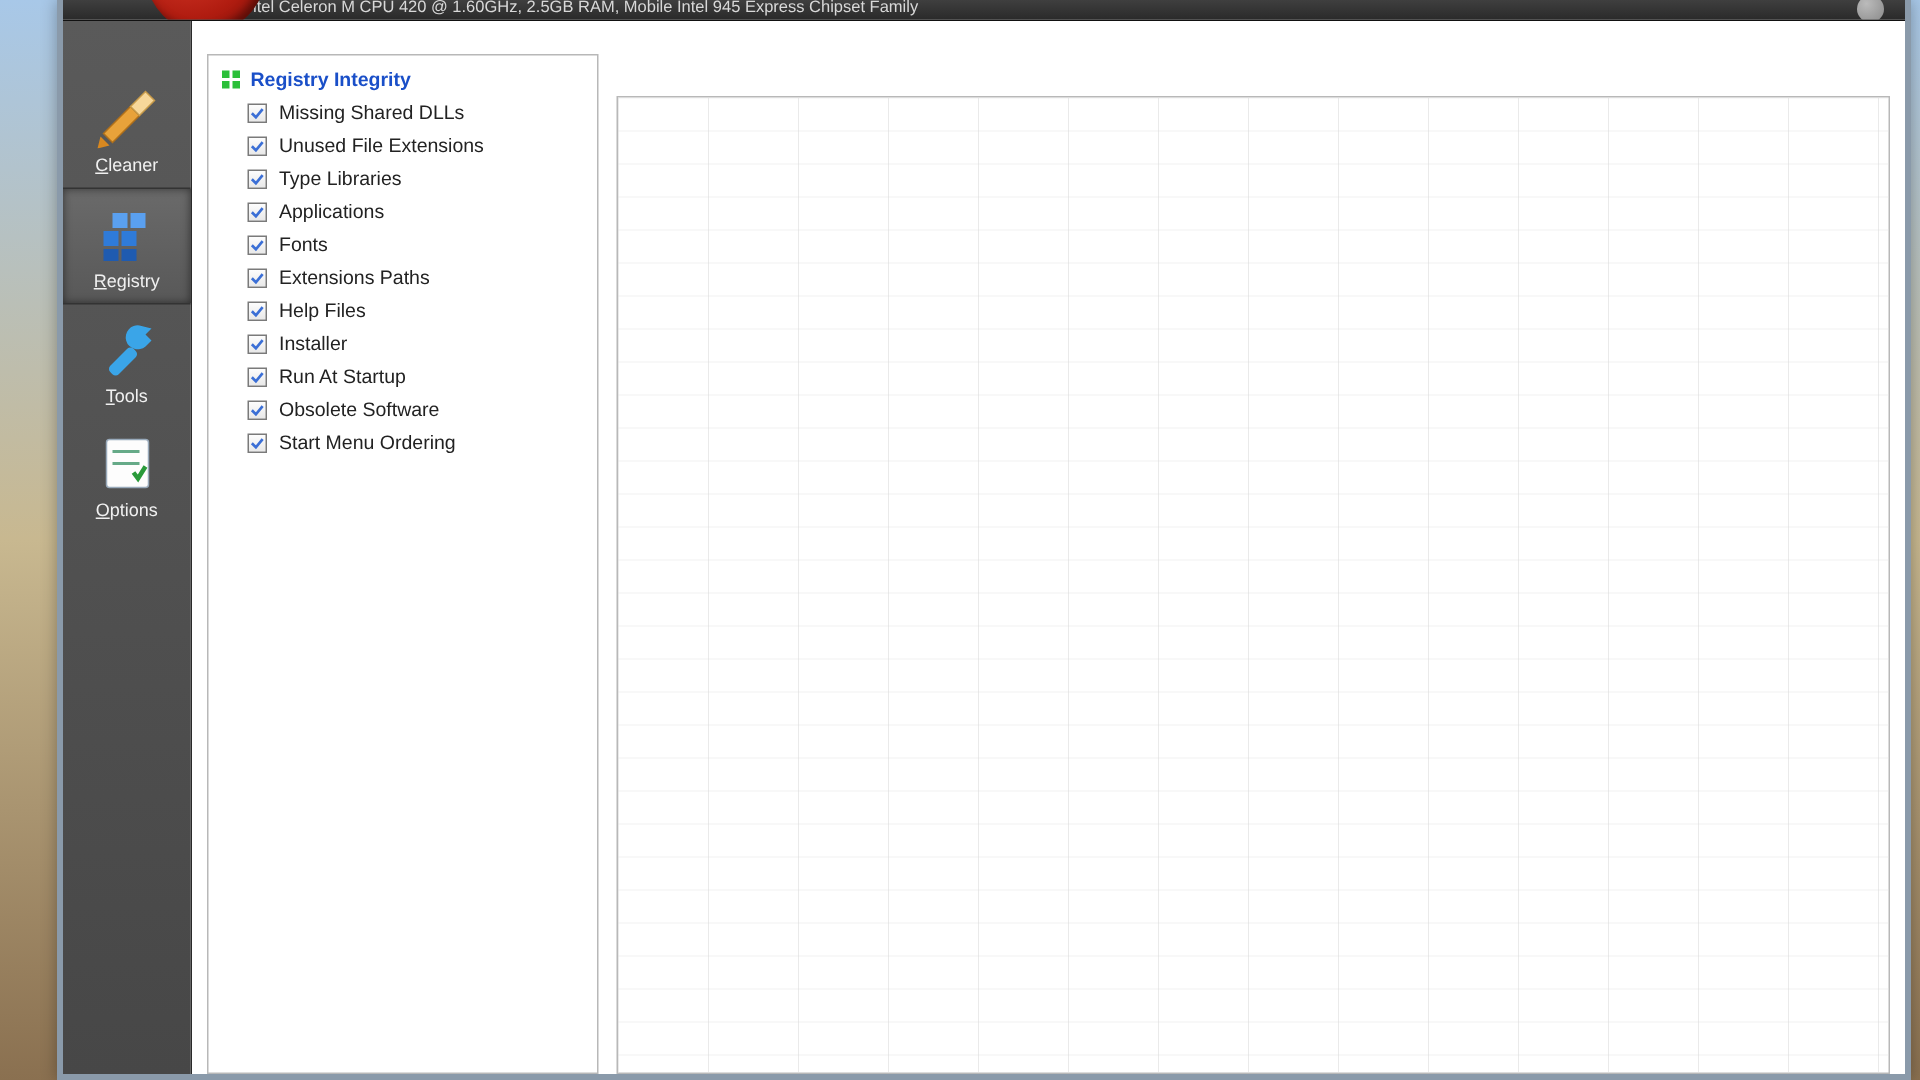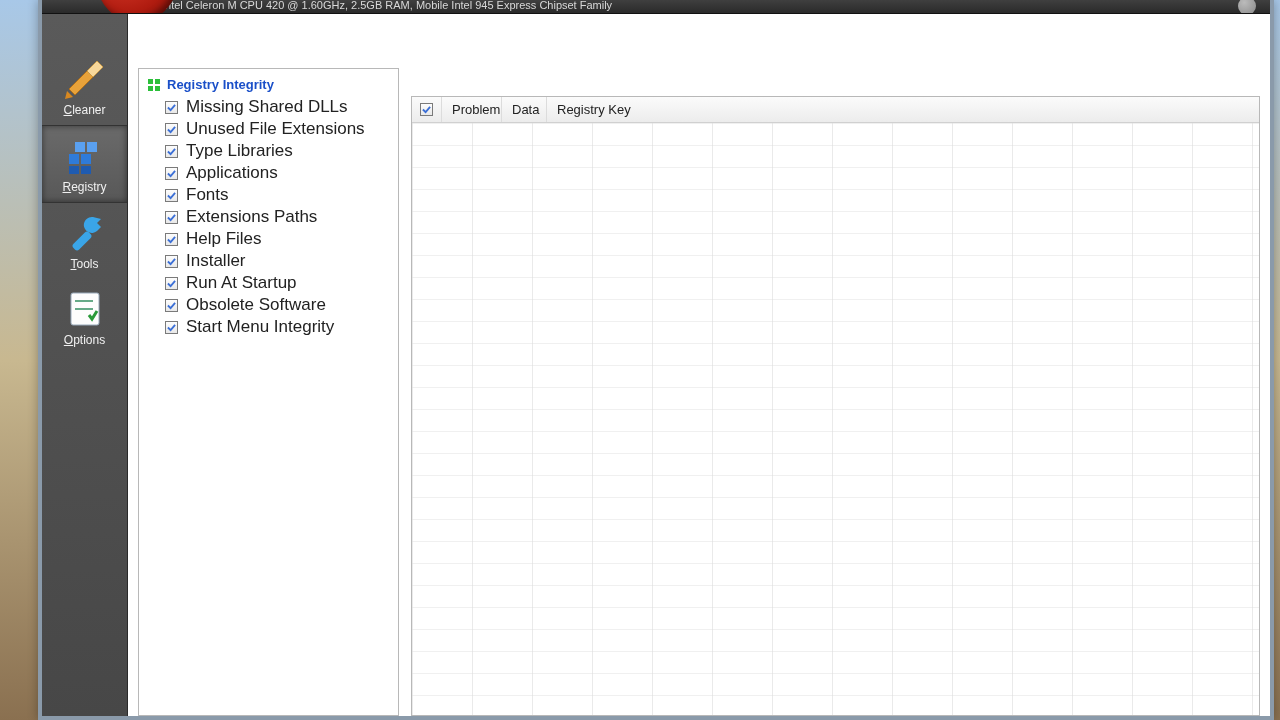--- a/index.html
+++ b/index.html
@@ -67,42 +67,41 @@
   }
   .nav-icon { width: 48px; height: 40px; margin: 0 auto 4px auto; display:flex; align-items:center; justify-content:center;}
   .nav-label span { text-decoration: underline; text-decoration-color: transparent; }
   .nav-label .ul { text-decoration: underline; }
   .main {
     flex: 1;
     background: #fff;
     display: flex;
     padding: 22px 10px 0 10px;
     gap: 12px;
-    margin-top: 32px;
   }
   .tree-panel {
     width: 261px;
     border: 1px solid #b8b8b8;
     background: #fff;
     padding: 6px 4px;
   }
   .tree-header {
     color: #1a4fc8;
     font-weight: bold;
     font-size: 13px;
     padding: 2px 0 4px 4px;
     display:flex; align-items:center; gap:6px;
   }
   .tree-header .ic {
     width:14px; height:14px;
   }
   .tree-item {
     display: flex; align-items: center;
     padding: 1px 0 1px 22px;
-    font-size: 17px;
+    font-size: 13px;
     color: #222;
     line-height: 20px;
   }
   .cb {
     width: 13px; height: 13px;
     border: 1px solid #7a7a7a;
     background: linear-gradient(to bottom, #fdfdfd, #e8e8e8);
     display: inline-flex; align-items: center; justify-content: center;
     margin-right: 8px;
     flex-shrink:0;
@@ -292,40 +291,22 @@
                 </svg>
               </span>
               <span>Obsolete Software</span>
             </div>
             <div class="tree-item">
               <span class="cb">
                 <svg class="chk" viewBox="0 0 10 10">
                   <polyline points="1,5 4,8 9,2" fill="none" stroke="#3b6fd6" stroke-width="2"></polyline>
                 </svg>
               </span>
-              <span>Start Menu Integrity</span>
+              <span>Start Menu Ordering</span>
             </div>
           </div>
       </div>
       <div class="results-panel">
-        <div class="results-header">
-          <div class="col cb-col">
-            <span class="cb">
-              <svg class="chk" viewBox="0 0 10 10">
-                  <polyline points="1,5 4,8 9,2" fill="none" stroke="#3b6fd6" stroke-width="2"></polyline>
-                </svg>
-            </span>
-          </div>
-          <div class="col" style="width:60px">
-              <span>Problem</span>
-            </div>
-          <div class="col" style="width:45px">
-              <span>Data</span>
-            </div>
-          <div class="col" style="width:100px;border-right:none">
-              <span>Registry Key</span>
-            </div>
-        </div>
         <div class="results-body"></div>
       </div>
     </div>
   </div>
 </div>
 
 </body></html>

